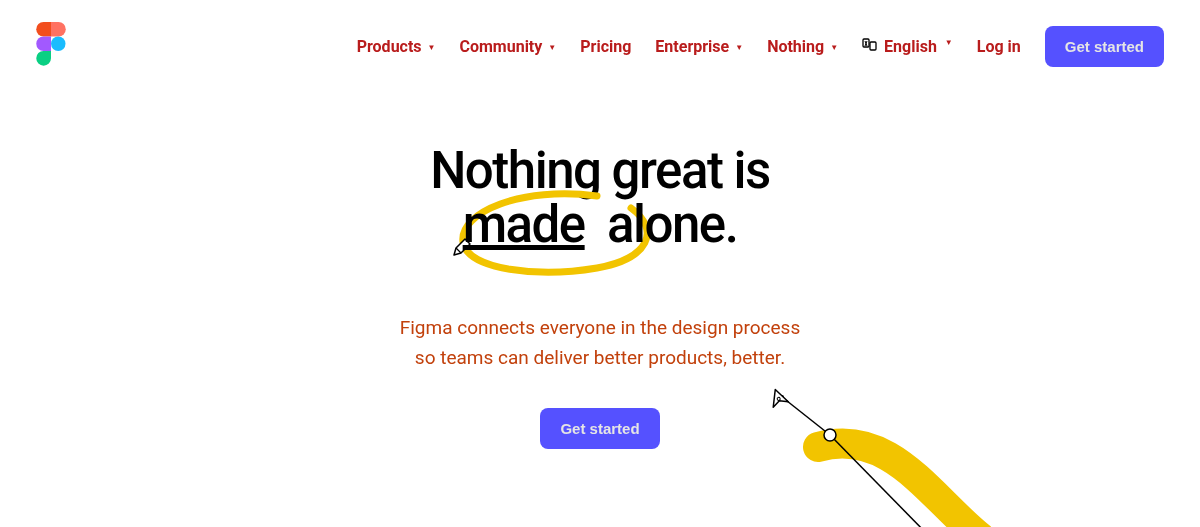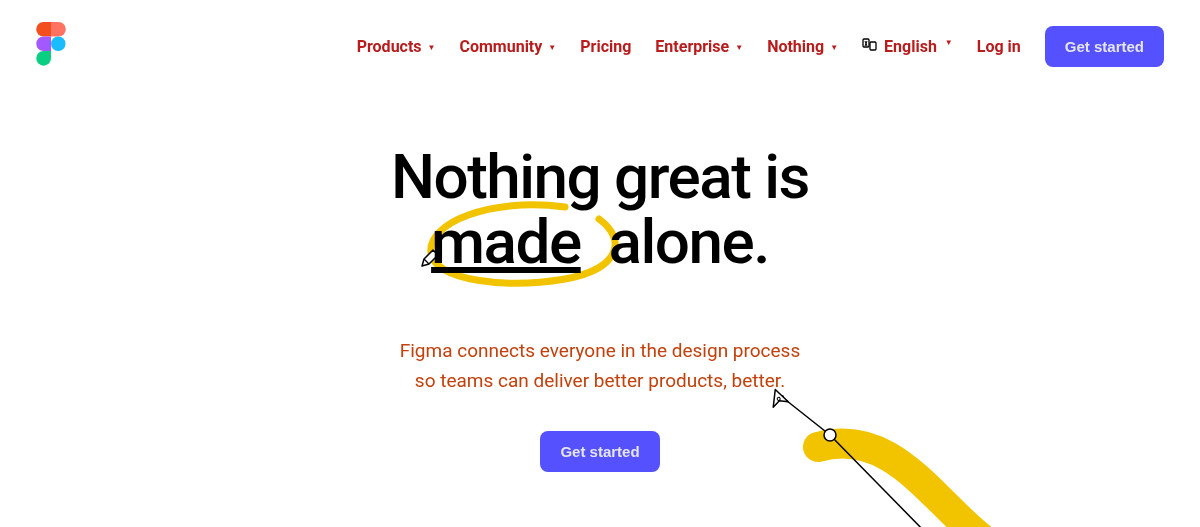--- a/index.html
+++ b/index.html
@@ -60,21 +60,21 @@
       border: none;
       border-radius: 8px;
       padding: 12px 20px;
       cursor: pointer;
     }
     .hero {
       text-align: center;
       padding-top: 52px;
     }
     .headline {
-      font-size: 62px;
+      font-size: 51px;
       font-weight: 500;
       letter-spacing: -1.5px;
       line-height: 1.05;
       position: relative;
       display: inline-block;
     }
     .headline-line2 {
       position: relative;
       display: inline-block;
     }

